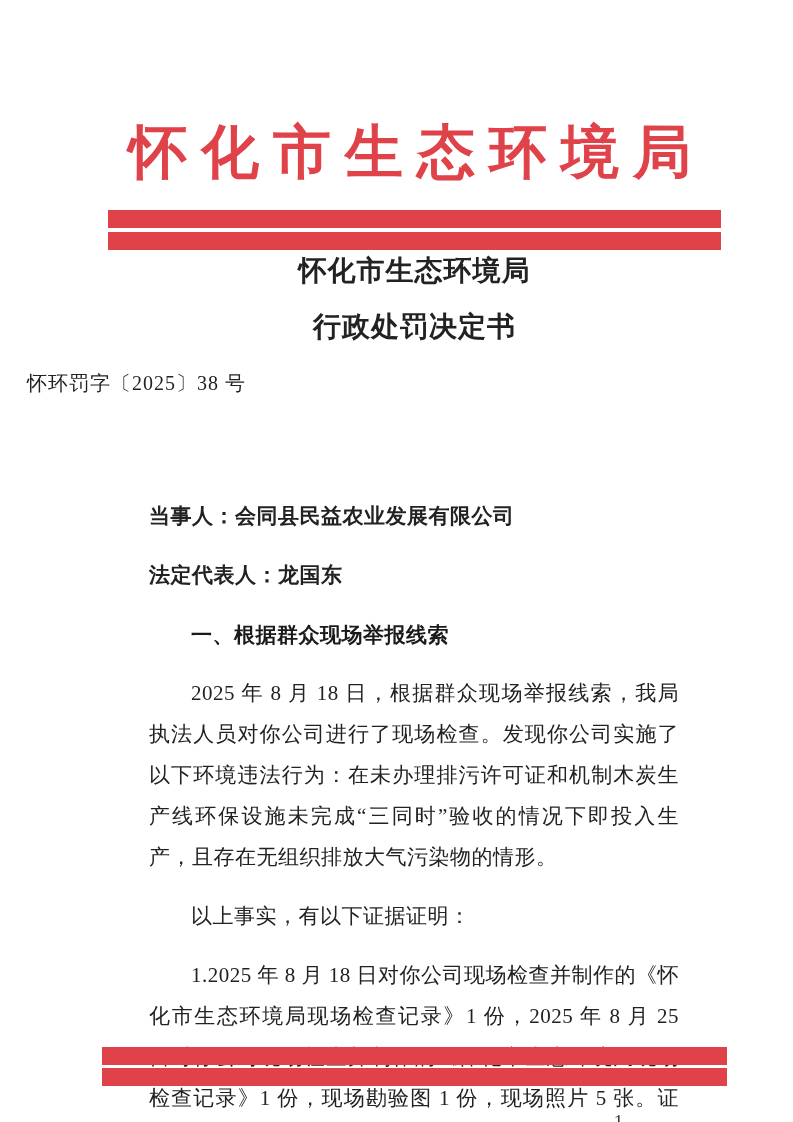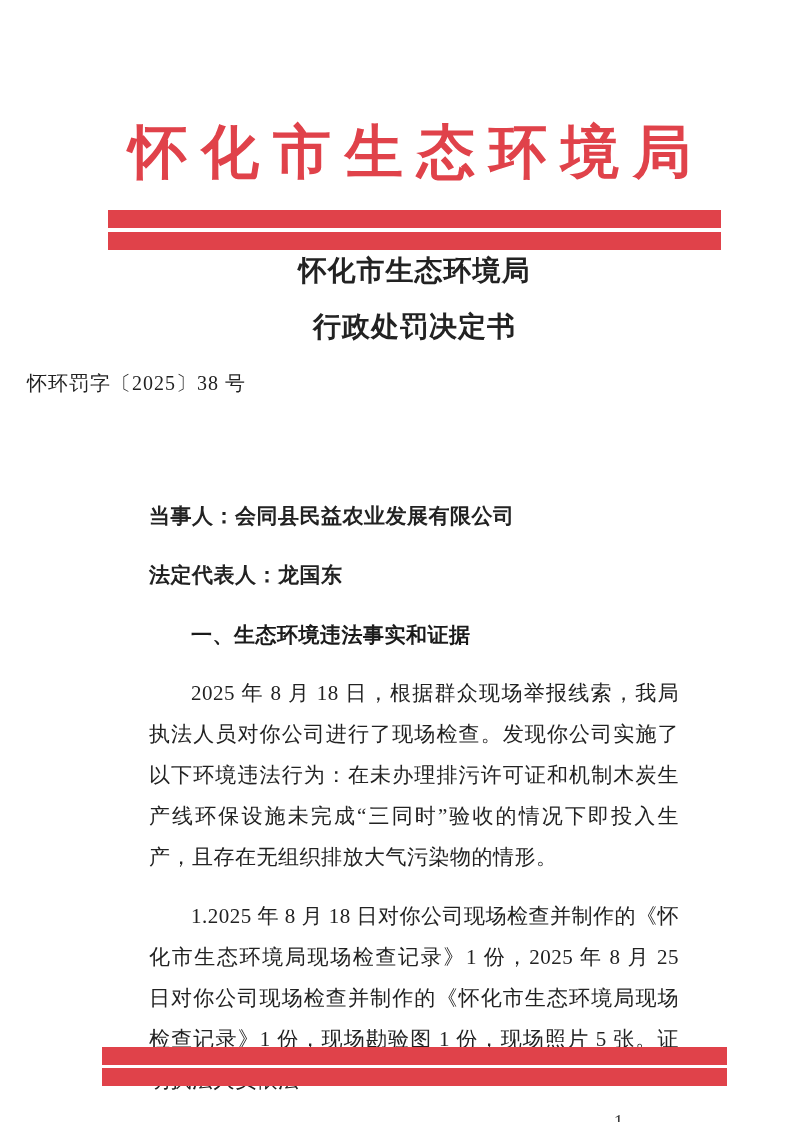--- a/index.html
+++ b/index.html
@@ -125,23 +125,24 @@
     <div>怀化市生态环境局</div>
     <div>行政处罚决定书</div>
   </div>
 
   <div class="doc-number">怀环罚字〔2025〕38 号</div>
 
   <div class="doc-body">
     <div class="party-line">当事人：会同县民益农业发展有限公司</div>
     <div class="party-line">法定代表人：龙国东</div>
 
-    <div class="section-heading">一、生态环境违法事实和证据</div>
+    <div class="section-heading">一、根据群众现场举报线索</div>
 
     <div class="para">2025 年 8 月 18 日，根据群众现场举报线索，我局执法人员对你公司进行了现场检查。发现你公司实施了以下环境违法行为：在未办理排污许可证和机制木炭生产线环保设施未完成“三同时”验收的情况下即投入生产，且存在无组织排放大气污染物的情形。</div>
+    <div class="para">以上事实，有以下证据证明：</div>
     <div class="para">1.2025 年 8 月 18 日对你公司现场检查并制作的《怀化市生态环境局现场检查记录》1 份，2025 年 8 月 25 日对你公司现场检查并制作的《怀化市生态环境局现场检查记录》1 份，现场勘验图 1 份，现场照片 5 张。证明执法人员依法</div>
   </div>
 
   <div class="doc-footer">
     <div class="foot-rules">
       <div class="foot-rule-thin"></div>
       <div class="foot-rule-thick"></div>
     </div>
     <div class="page-number">— 1 —</div>
   </div>

